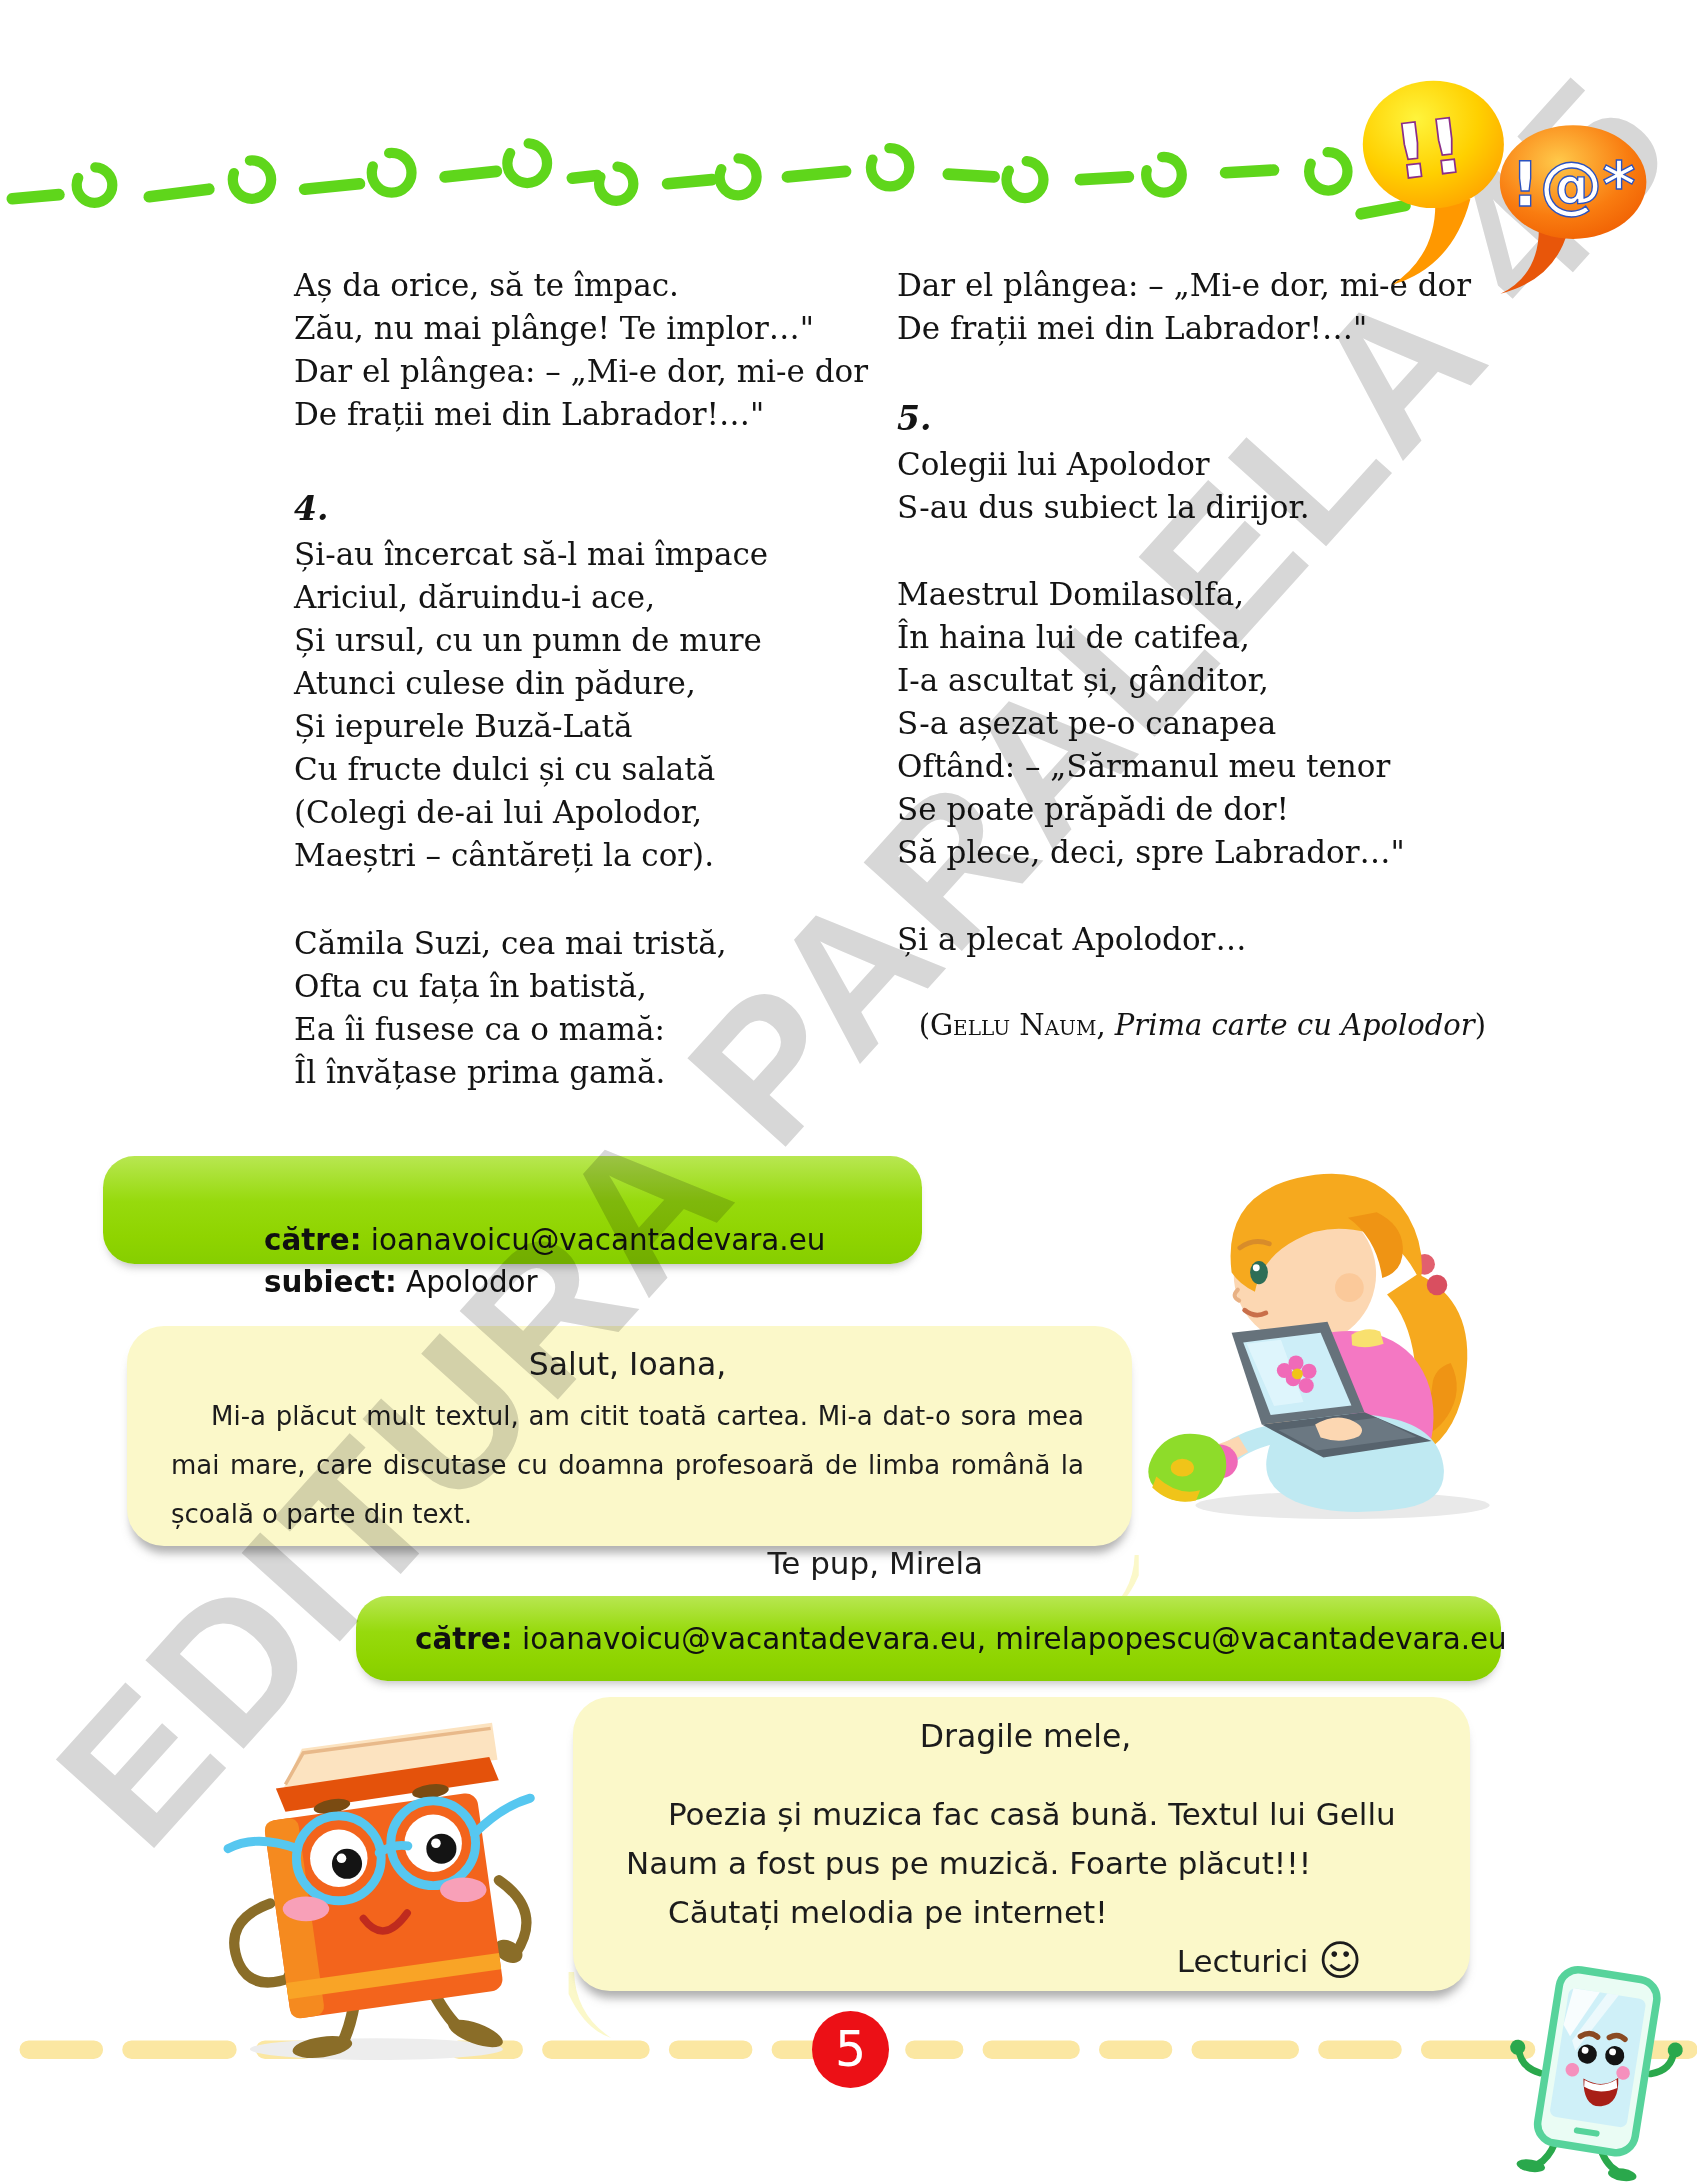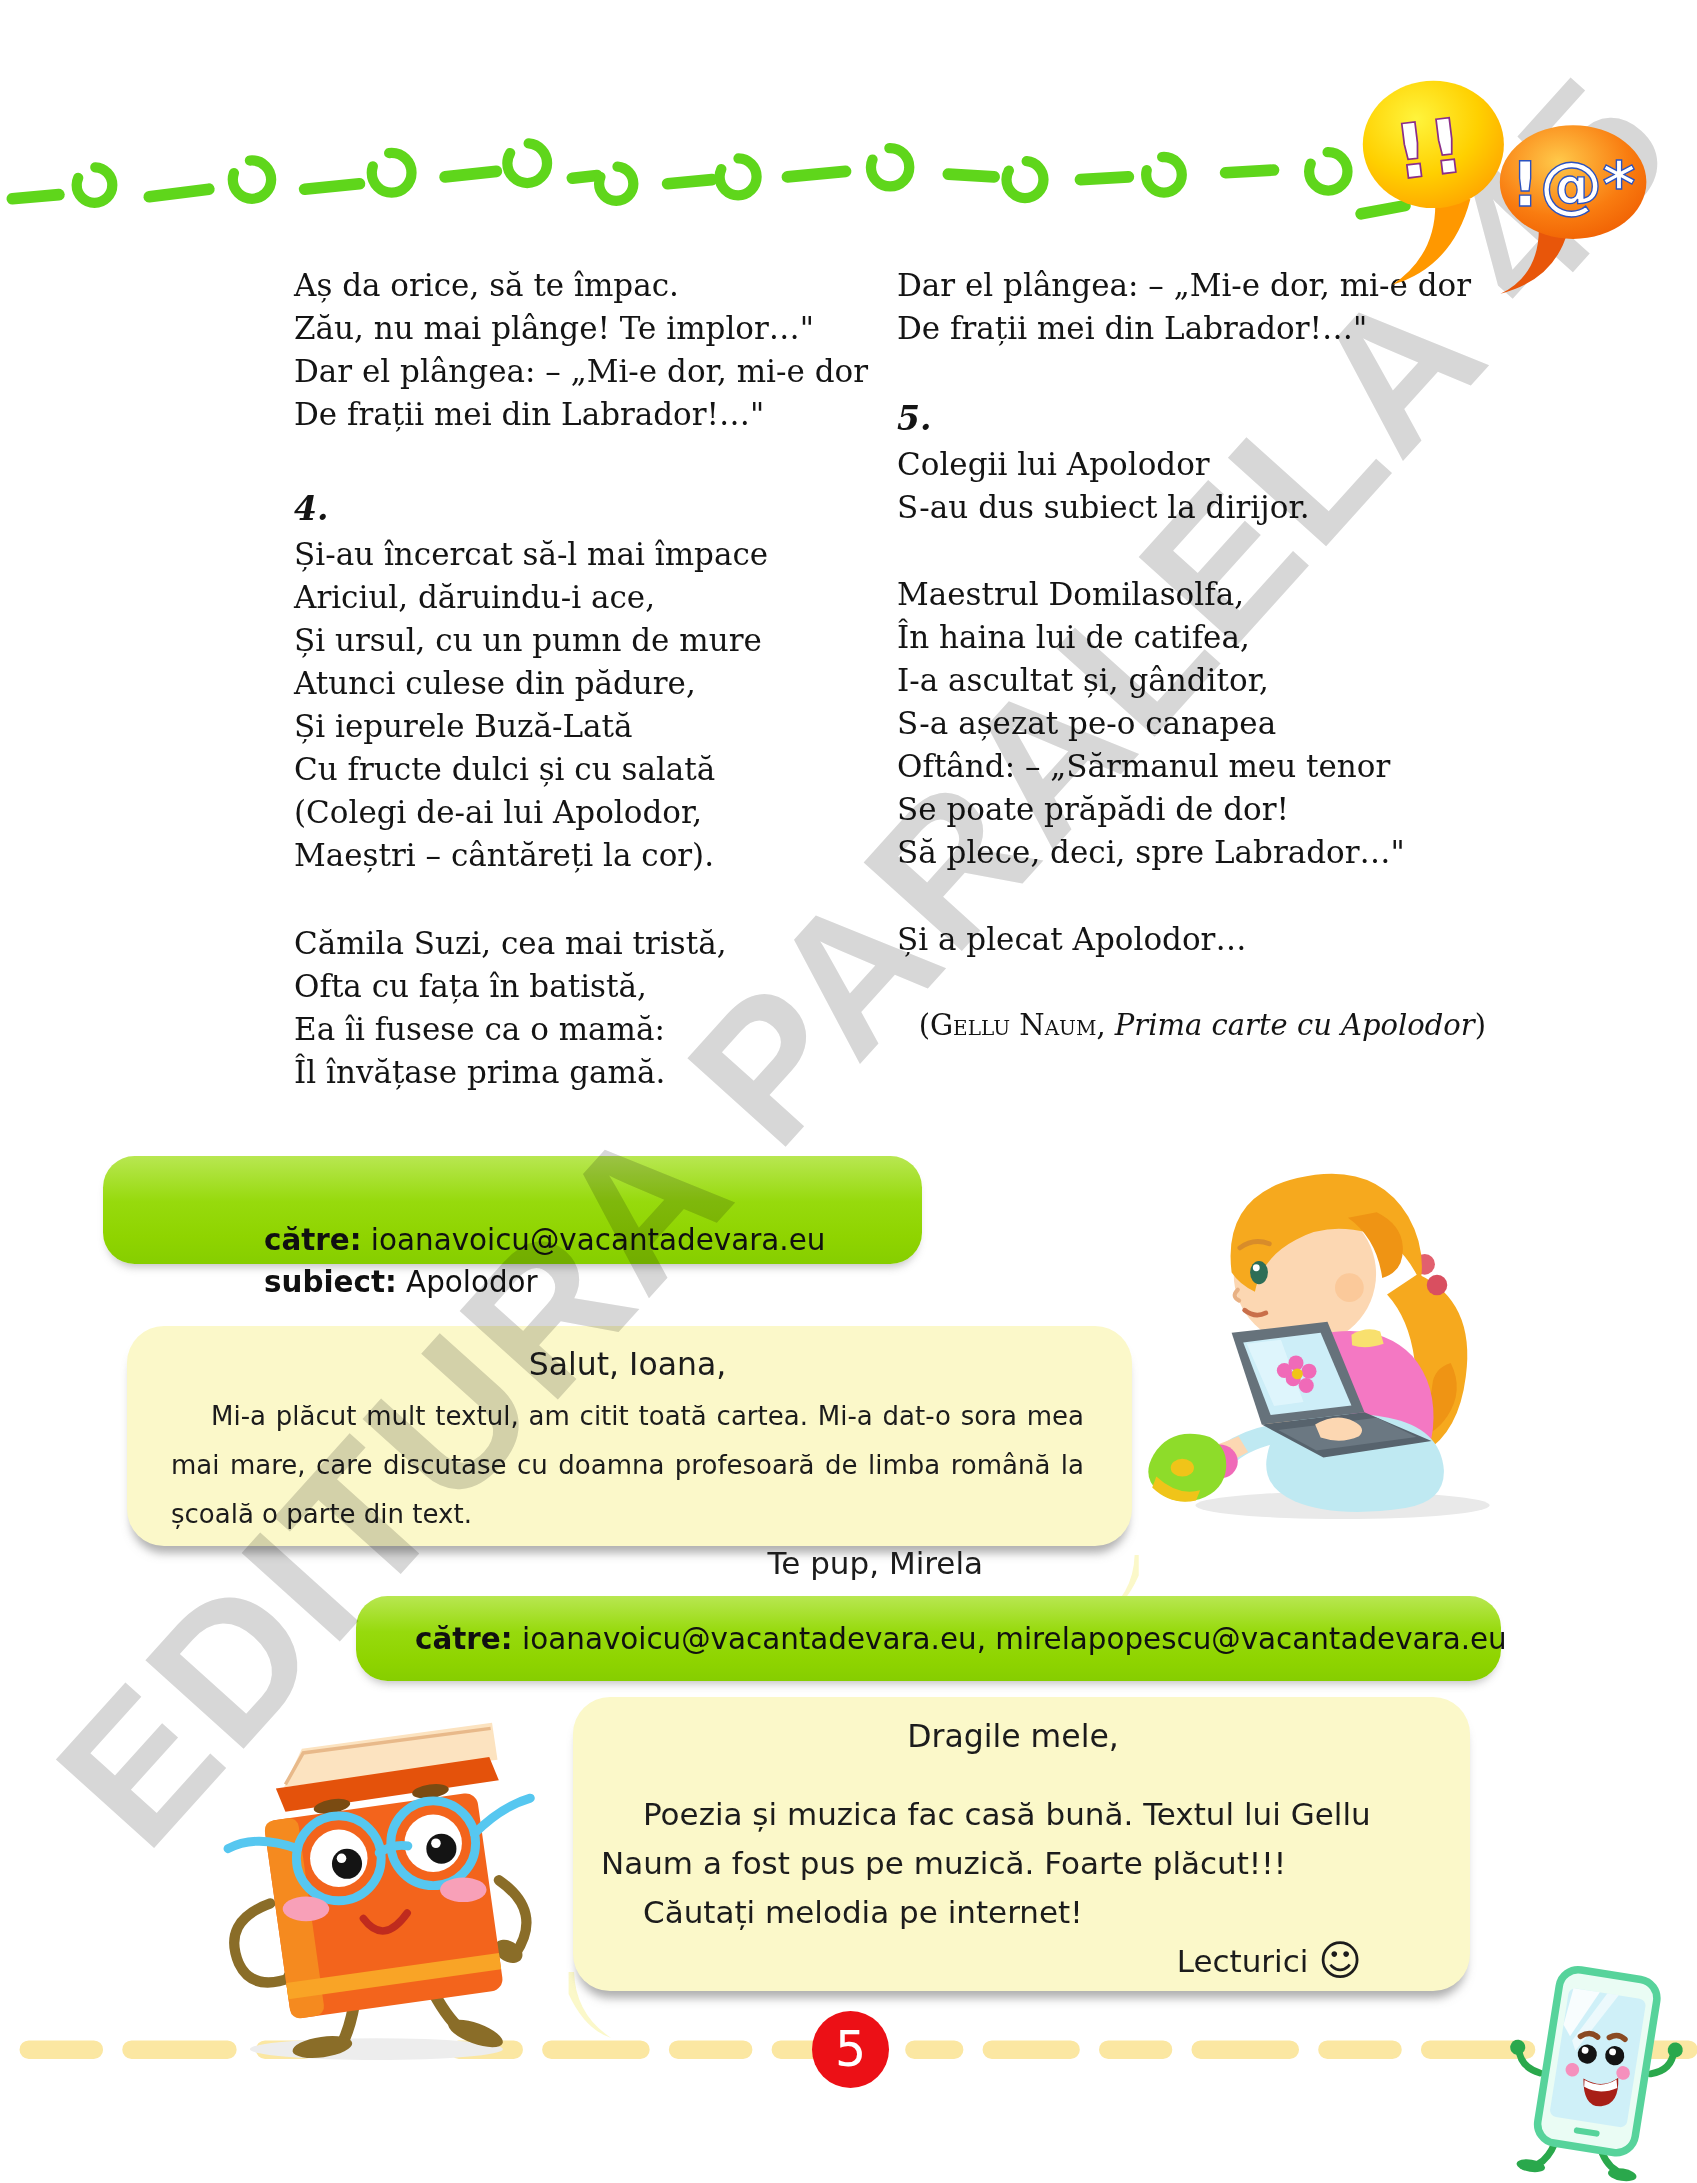--- a/index.html
+++ b/index.html
@@ -265,21 +265,21 @@
     </g>
     <ellipse cx="152" cy="340" rx="34" ry="18" fill="#f8a0b8"></ellipse>
     <ellipse cx="382" cy="312" rx="34" ry="18" fill="#f8a0b8"></ellipse>
     <path d="M236,354 q30,40 64,-8" stroke="#bf2b1e" stroke-width="11" fill="none" stroke-linecap="round"></path>
   </svg>
 
   <svg class="tail" style="left:548px;top:1972px;" width="103" height="79" viewBox="0 0 150 115">
     <path d="M146,0 L38,0 Q40,62 92,96 Q54,84 30,32 L30,0 Z" fill="#fbf8c9"></path>
   </svg>
   <div class="yellow-box msg" style="left:573px;top:1697px;width:897px;height:294px;">
-    <div style="padding:15px 45px 0 28px;">
+    <div style="padding:15px 45px 0 53px;">
       <div class="msg-greeting">Dragile mele,</div>
       <p class="msg-body2" style="margin-top:30px;">Poezia și muzica fac casă bună. Textul lui Gellu Naum a fost pus pe muzică. Foarte plăcut!!!</p>
       <p class="msg-body2">Căutați melodia pe internet!</p>
       <div class="msg-signoff" style="padding-right:63px;">
         <span>Lecturici</span>
         <span style="font-size:42px;vertical-align:-2.7px;">☺</span>
       </div>
     </div>
   </div>
 

